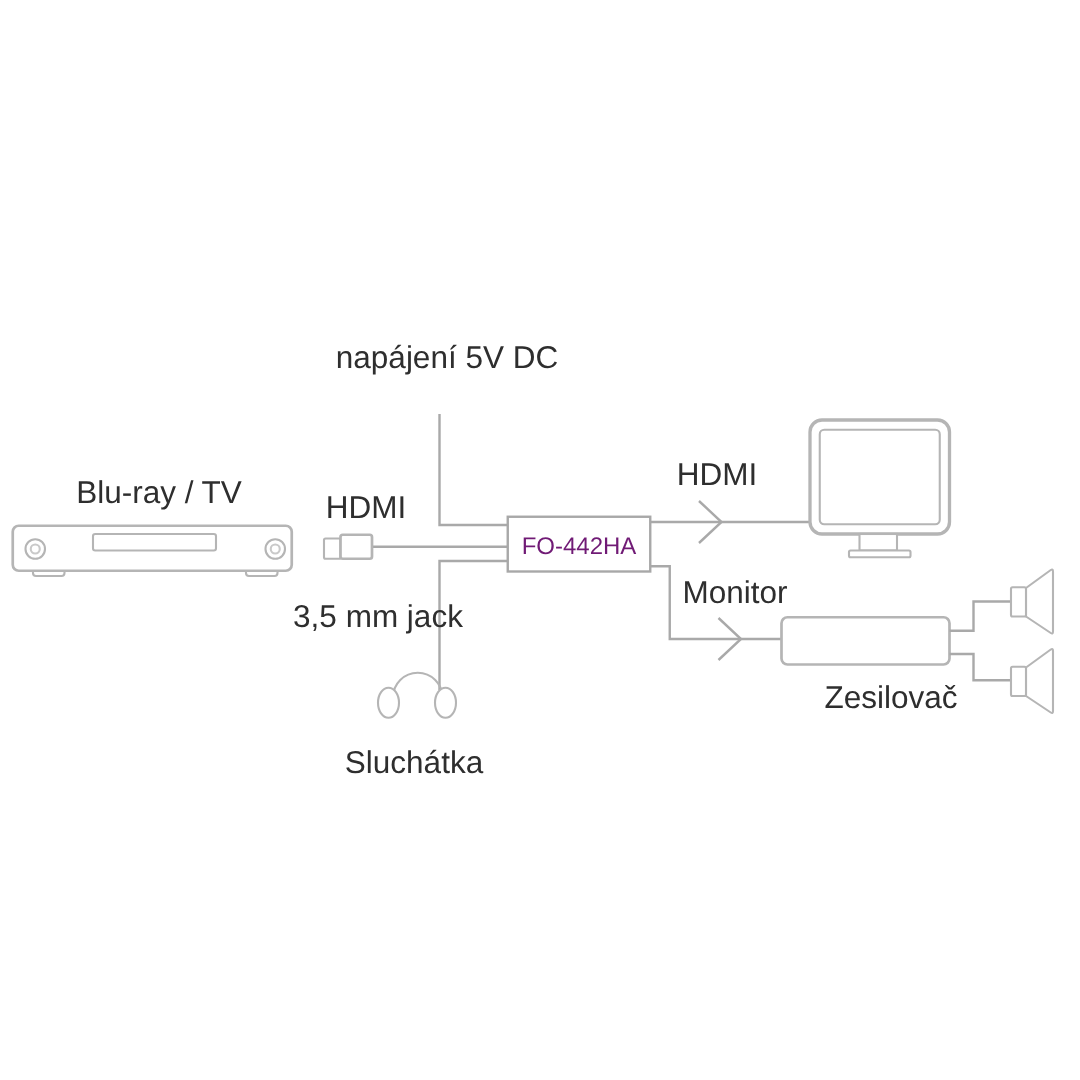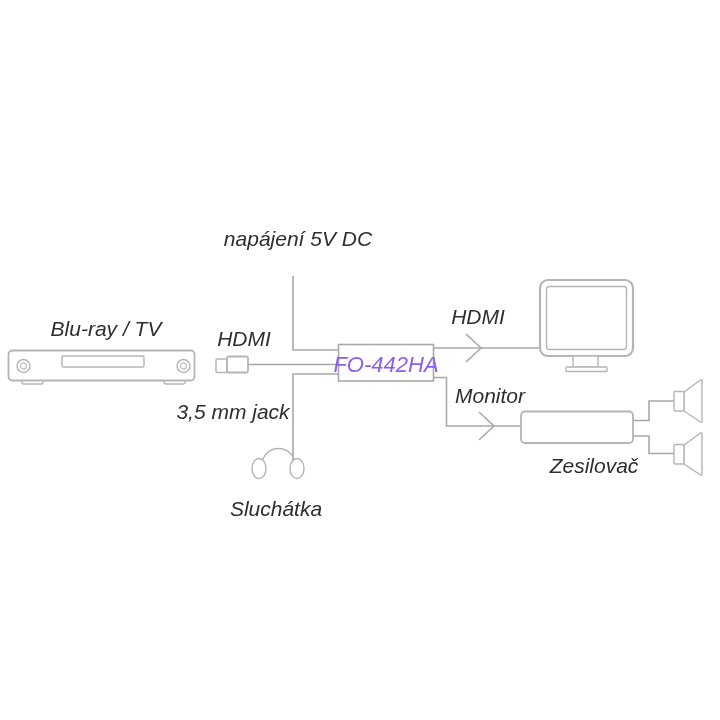--- a/index.html
+++ b/index.html
@@ -6,29 +6,28 @@
     --line:#a9a9a9;
     --outline:#b5b5b5;
     --text:#2e2e2e;
     --background:#ffffff;
   }
   html,body{margin:0;padding:0;background:var(--background);}
   .canvas{
     position:relative;width:720px;height:720px;background:var(--background);
     margin:0 auto;overflow:hidden;
     font-family:"Liberation Sans", sans-serif;
-    font-style:italic;
   }
   .canvas svg{position:absolute;left:0;top:0;}
   .label{
     position:absolute;transform:translateX(-50%);
     font-size:21px;line-height:22px;color:var(--text);
     white-space:nowrap;letter-spacing:0px;
   }
-  .label.model{font-size:22px;color:#8b5cf6;}
+  .label.model{font-size:16px;color:#701a75;}
   .stroke-line{stroke:var(--line);stroke-width:1.6;fill:none;}
   .stroke-outline{stroke:var(--outline);stroke-width:1.8;fill:#ffffff;}
   .stroke-thin{stroke:var(--outline);stroke-width:1.4;fill:#ffffff;}
 </style>
 </head>
 <body>
 
 <div class="canvas">
 
   <svg width="720" height="720" viewBox="0 0 720 720">
@@ -101,18 +100,18 @@
 
   <div class="label" style="left:244px;top:328px;">HDMI</div>
 
   <div class="label model" style="left:386px;top:354px;">FO-442HA</div>
 
   <div class="label" style="left:478px;top:306px;">HDMI</div>
 
 
   <div class="label" style="left:490px;top:385px;">Monitor</div>
 
-  <div class="label" style="left:233px;top:401px;">3,5 mm jack</div>
+  <div class="label" style="left:252px;top:401px;">3,5 mm jack</div>
 
   <div class="label" style="left:276px;top:485px;margin-top:13px;">Sluchátka</div>
 
   <div class="label" style="left:594px;top:455px;">Zesilovač</div>
 </div>
 
 </body></html>

